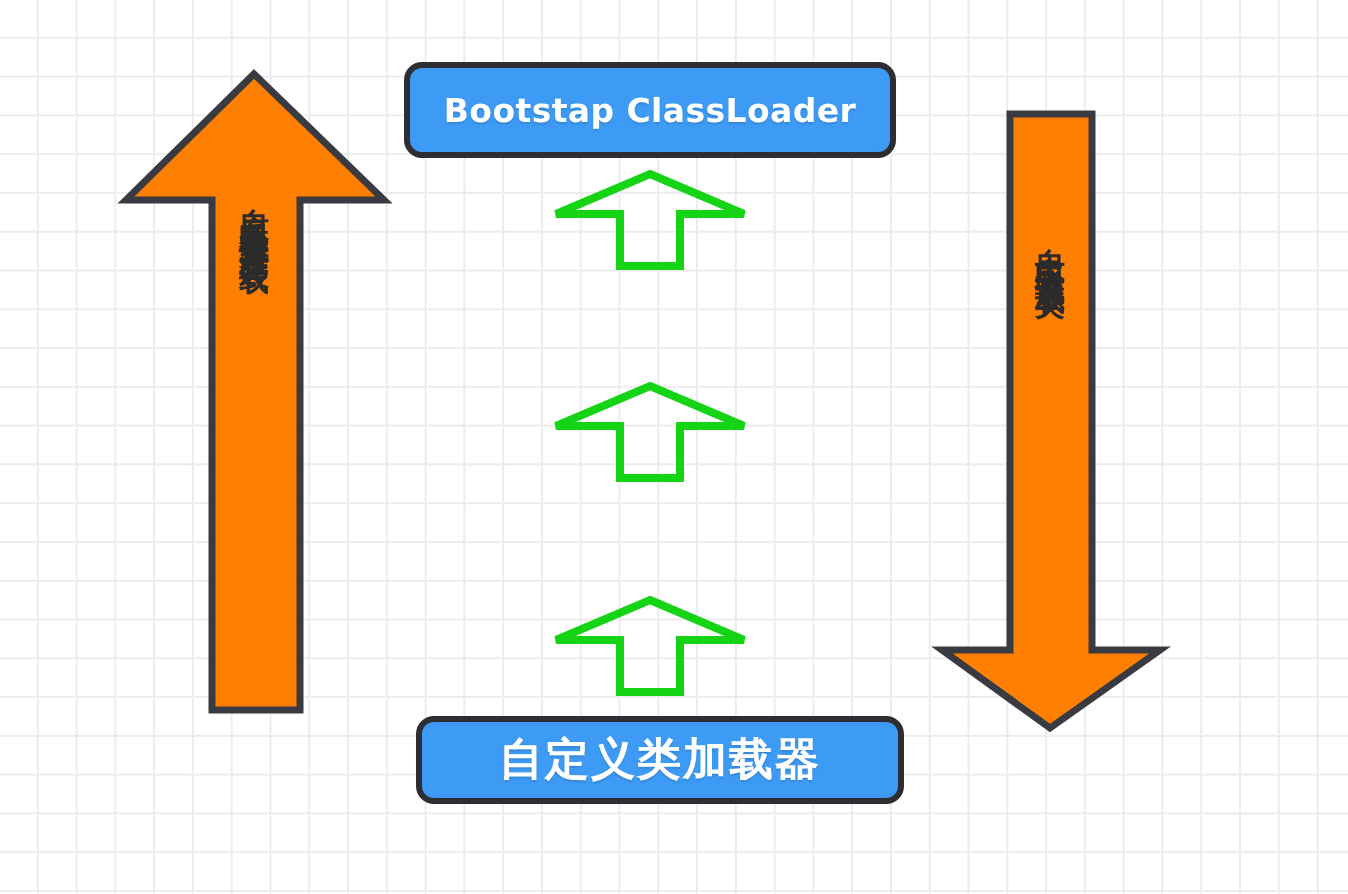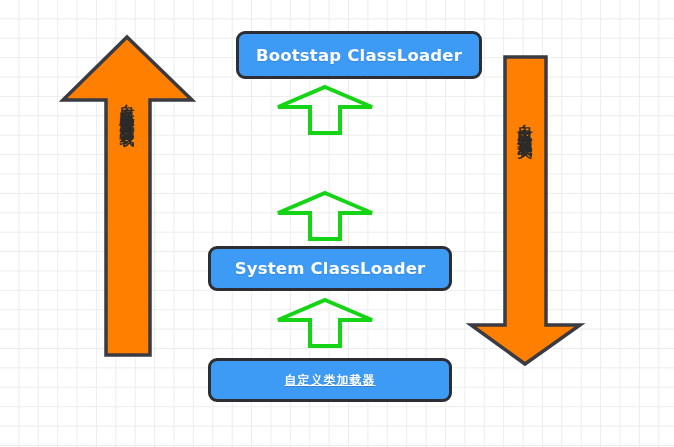--- a/index.html
+++ b/index.html
@@ -31,23 +31,23 @@
     border-radius: 9px;
     display: flex;
     align-items: center;
     justify-content: center;
     color: #ffffff;
     font-weight: bold;
     letter-spacing: 0.2px;
     text-shadow: 0 1px 1px rgba(0,0,0,0.12);
   }
   .cl-box.en { font-size: 16.5px; }
-  .cl-box.cn { font-size: 12px; letter-spacing: 1px; text-decoration: underline; }
+  .cl-box.cn { font-size: 22px; letter-spacing: 1px; }
 
-  #box-bootstrap  { left: 202px; top: 31px;  width: 246px; height: 48px; margin-left: 34px; }
+  #box-bootstrap  { left: 202px; top: 31px;  width: 246px; height: 48px; }
   #box-extension  { left: 208px; top: 139px; width: 244px; height: 45px; }
   #box-system     { left: 208px; top: 246px; width: 244px; height: 45px; }
   #box-custom     { left: 208px; top: 358px; width: 244px; height: 44px; }
 
   
   .v-label {
     position: absolute;
     writing-mode: vertical-rl;
     text-orientation: upright;
     color: #2b2b2b;
@@ -90,23 +90,20 @@
     <polygon points="325,193 372,213 340,213 340,239 310,239 310,213 278,213" fill="none" stroke="#15d415" stroke-width="4" stroke-linejoin="miter"></polygon>
 
     <polygon points="325,87 372,107 340,107 340,133 310,133 310,107 278,107" fill="none" stroke="#15d415" stroke-width="4" stroke-linejoin="miter"></polygon>
   </svg>
 
   <div class="cl-box en" id="box-bootstrap">
     <span>Bootstap ClassLoader</span>
   </div>
 
 
-  <div class="cl-box en" id="box-system">
-    <span>System ClassLoader</span>
-  </div>
 
   <div class="cl-box cn" id="box-custom">
     <span>自定义类加载器</span>
   </div>
 
   <div class="v-label" id="label-left">自底向上检查类是否已装载</div>
 
   <div class="v-label" id="label-right">自上向下尝试加载类</div>
 
 

